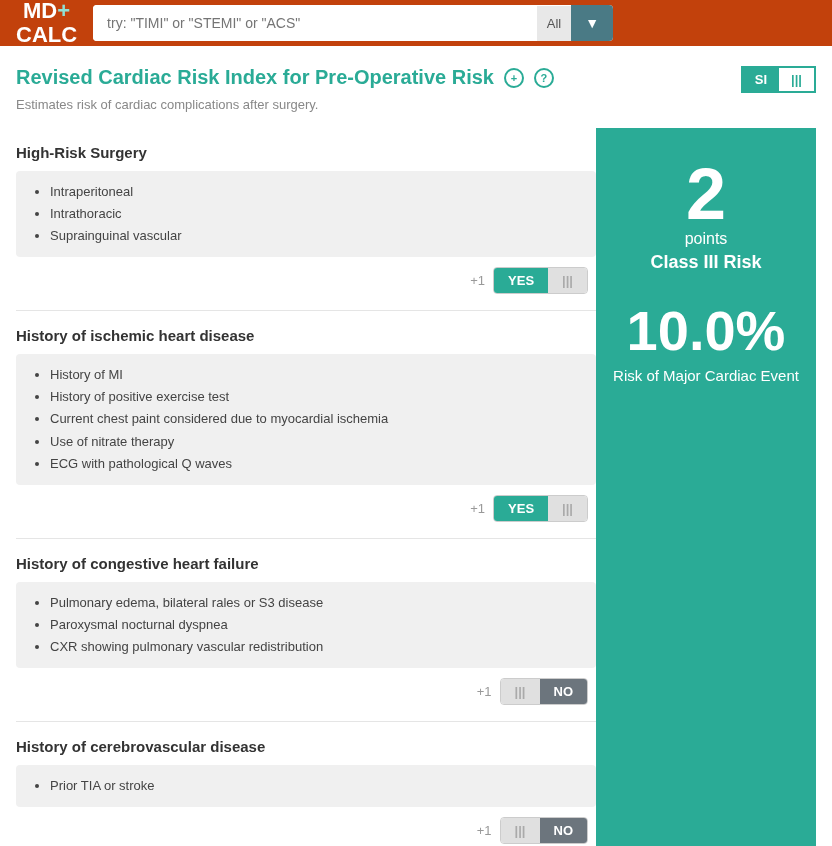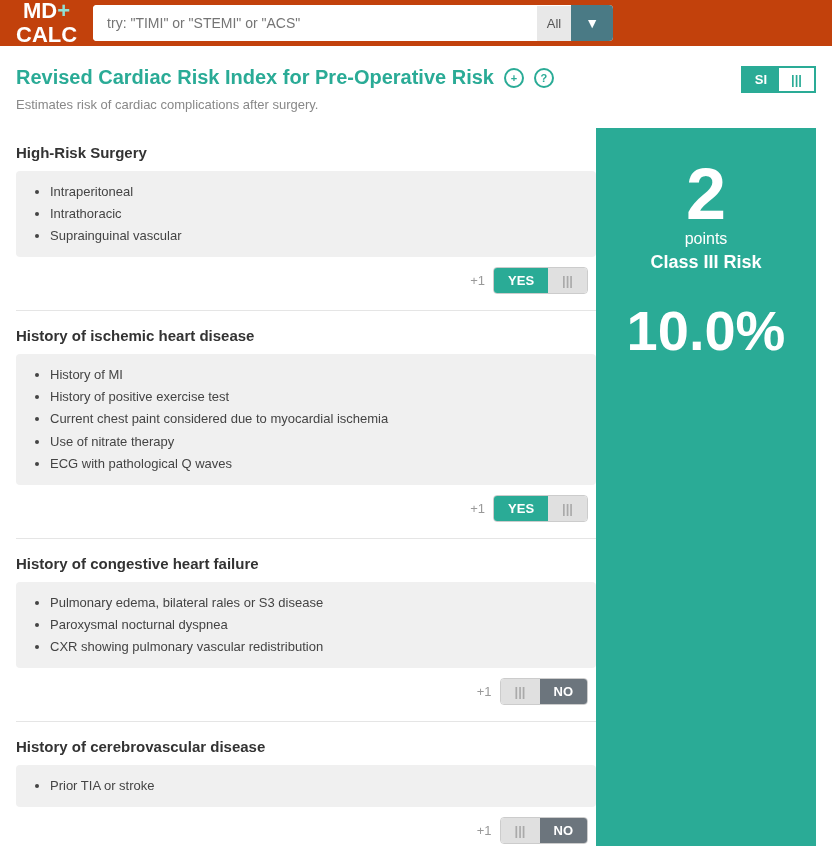--- a/index.html
+++ b/index.html
@@ -290,15 +290,16 @@
         </div>
       </div>
 
     </div>
 
     <div class="results-panel">
       <div class="result-points">2</div>
       <div class="result-label">points</div>
       <div class="result-class">Class III Risk</div>
       <div class="result-percentage">10.0%</div>
+      <div class="result-desc">Risk of Major Cardiac Event</div>
     </div>
   </div>
 </div>
 
 </body></html>

